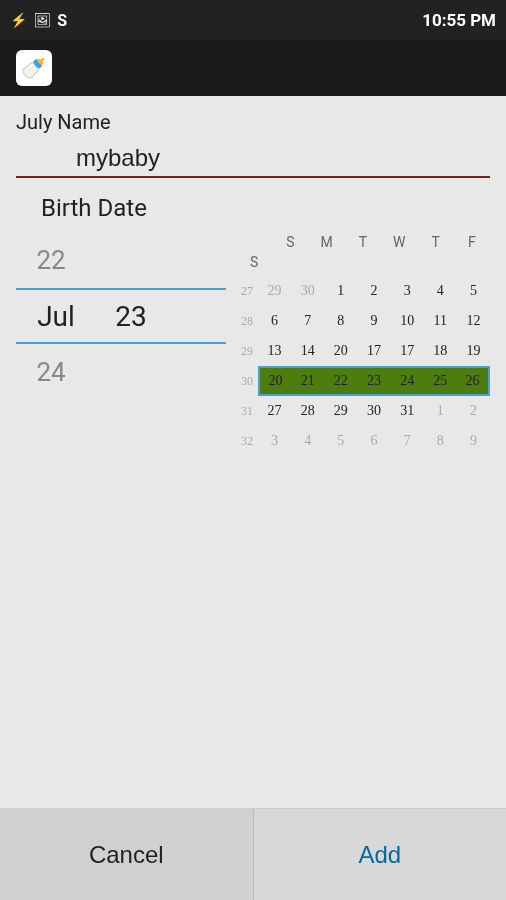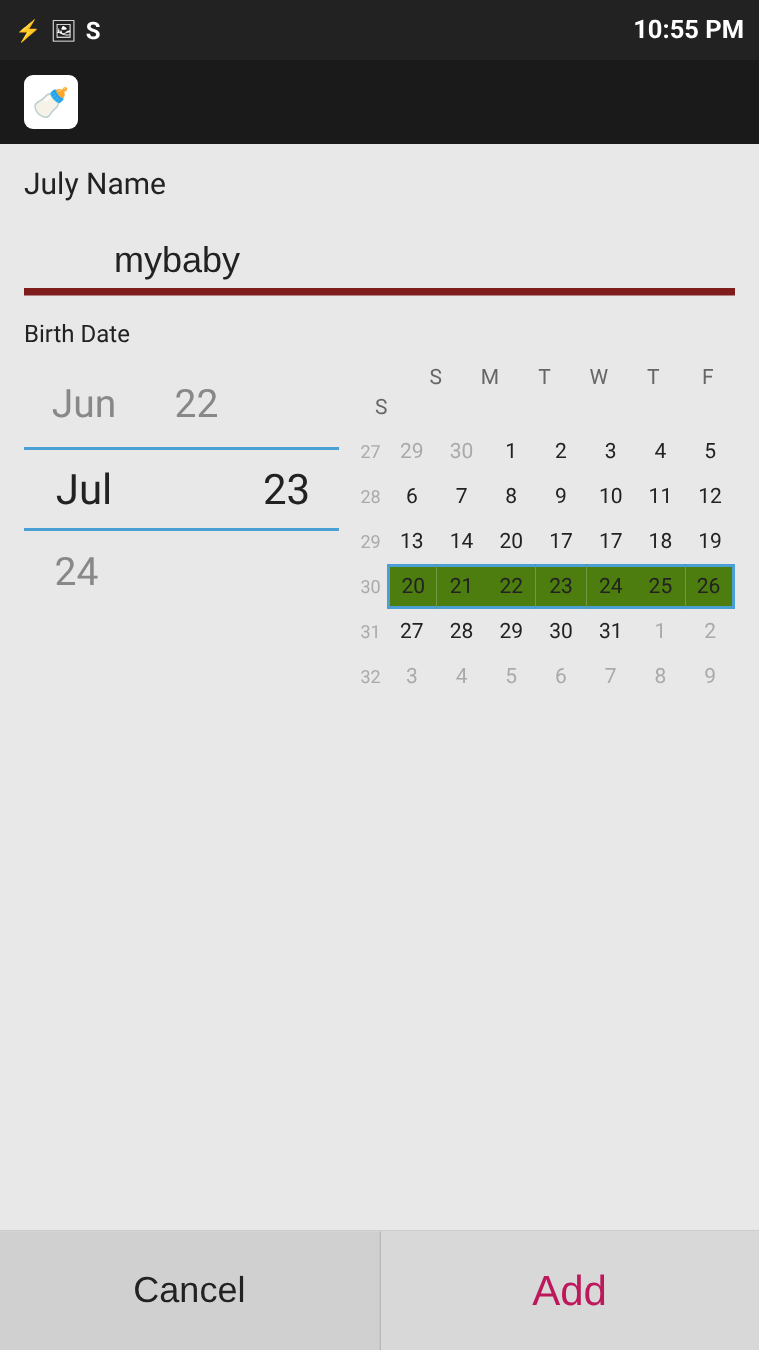--- a/index.html
+++ b/index.html
@@ -76,33 +76,33 @@
 
     .name-input-wrapper {
       position: relative;
       margin-bottom: 16px;
     }
 
     .name-input {
       width: 100%;
       border: none;
       background: transparent;
-      border-bottom: 5px solid #7f1d1d;
+      border-bottom: 2px solid #7f1d1d;
       font-size: 24px;
       padding: 4px 2px 4px 60px;
       color: #222;
       outline: none;
-      margin-top: 16px;
     }
 
     .birth-date-label {
-      font-size: 16px;
+      font-size: 24px;
       color: #222;
       margin-bottom: 10px;
       font-weight: 400;
+      margin-left: 25px;
     }
 
     
     .picker-area {
       display: flex;
       width: 100%;
       gap: 0;
     }
 
     
@@ -188,20 +188,21 @@
     .cal-cell {
       text-align: center;
       font-size: 14px;
       color: #222;
       padding: 5px 0;
       min-height: 30px;
       display: flex;
       align-items: center;
       justify-content: center;
       cursor: pointer;
+      font-family: Liberation Serif, serif;
     }
 
     .cal-cell.other-month {
       color: #aaa;
     }
 
     .cal-cell.week-num {
       color: #aaa;
       font-size: 12px;
       cursor: default;
@@ -212,40 +213,40 @@
       border-radius: 0;
     }
 
     
     .buttons-area {
       position: absolute;
       bottom: 0;
       left: 0;
       right: 0;
       display: flex;
-      height: 80px;
+      height: 92px;
       border-top: 1px solid #ccc;
     }
 
     .btn-cancel {
       flex: 1;
       background: #d0d0d0;
       border: none;
       font-size: 24px;
       color: #222;
       cursor: pointer;
       border-right: 1px solid #bbb;
     }
 
     .btn-add {
       flex: 1;
       background: #d8d8d8;
       border: none;
-      font-size: 28px;
-      color: #be185d;
+      font-size: 24px;
+      color: #0369a1;
       cursor: pointer;
     }
   </style>
 </head>
 <body>
 
 <div class="status-bar">
   <div class="status-left">
     <span>⚡</span>
     <span>🖼</span>
@@ -267,25 +268,24 @@
     <input type="text" class="name-input" value="mybaby" style="">
   </div>
 
   <div class="birth-date-label">Birth Date</div>
 
   <div class="picker-area">
 
     <div class="drum-container">
 
       <div class="drum-row">
-        <span class="drum-month">Jun</span>
         <span class="drum-day">22</span>
       </div>
 
-      <div class="drum-row" style="position:relative;justify-content:space-between;">
+      <div class="drum-row" style="position:relative;">
         <span class="drum-month active">Jul</span>
         <span class="drum-day active">23</span>
         <div class="drum-divider" style="bottom: auto; top: 0;"></div>
         <div class="drum-divider"></div>
       </div>
 
       <div class="drum-row">
         <span class="drum-day">24</span>
       </div>
     </div>

